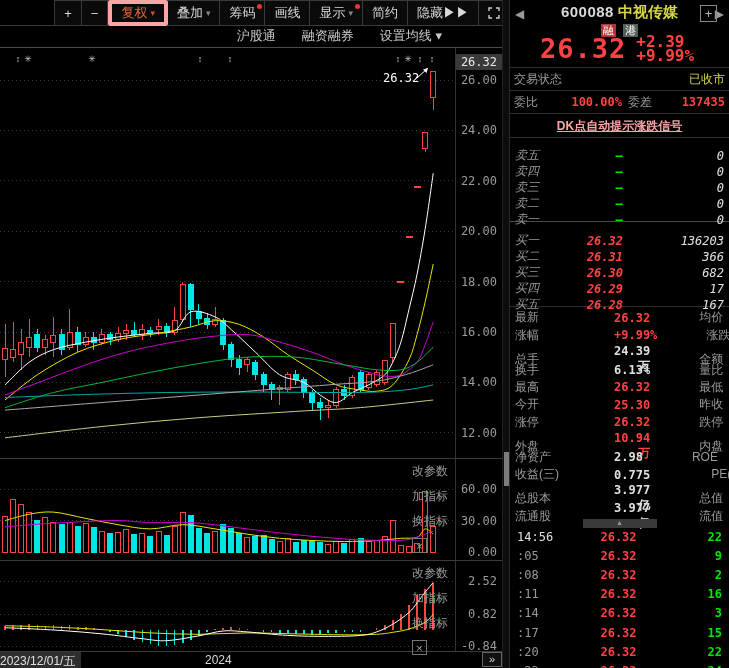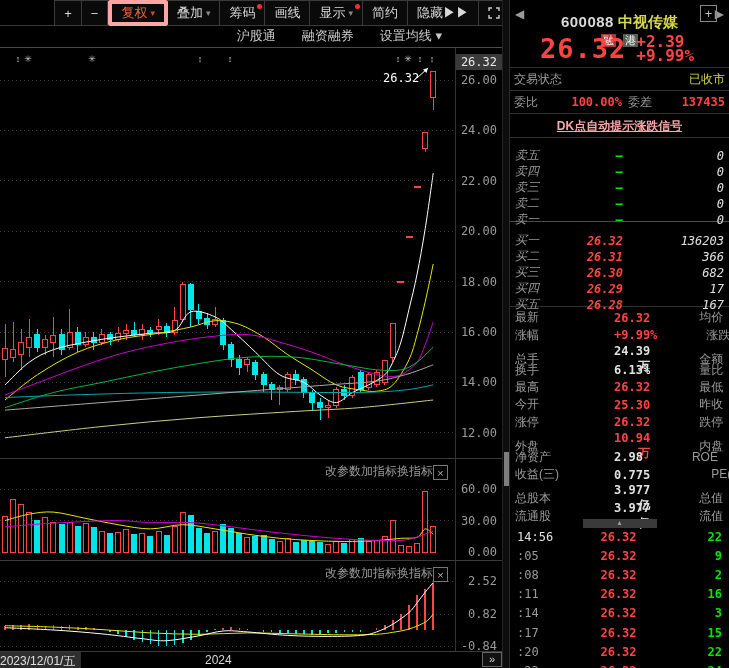--- a/index.html
+++ b/index.html
@@ -27,22 +27,22 @@
     display:flex; justify-content:flex-end; gap:26px; padding-right:60px;
     font-size:13px; color:#c9c9c9; }
   .subbar span { cursor:pointer; }
 
   
   .chartwrap { position:absolute; left:0; top:47px; width:502px; height:621px; }
   svg.pane { position:absolute; left:0; display:block; }
   #priceSvg { top:0; border-top:1px solid #4a4a4a; }
   #volSvg  { top:411px; border-top:1px solid #3a3a3a; }
   #macdSvg { top:513px; border-top:1px solid #3a3a3a; border-bottom:1px solid #3a3a3a; }
-  .pane-hdr { position:absolute; right:54px; display:flex; gap:0; font-size:12px;
-    color:#9a9a9a; align-items:flex-end; }
+  .pane-hdr { position:absolute; right:54px; display:flex; gap:8px; font-size:12px;
+    color:#9a9a9a; align-items:flex-start;flex-direction:column; }
   .pane-hdr .ph-btn { cursor:pointer; }
   .ph-close { width:15px; height:15px; border:1px solid #777; color:#aaa; font-size:11px;
     display:flex; align-items:center; justify-content:center; cursor:pointer; }
   #volHdr  { top:6px; }
   #macdHdr { top:508px+0px; }
   .daterow { position:absolute; left:0; top:605px; width:502px; height:16px; font-size:12px; }
   .datebox { position:absolute; left:-6px; top:0; padding:1px 6px; background:#2e2e2e;
     color:#e0e0e0; }
   .yearlbl { position:absolute; left:205px; top:1px; color:#d8d8d8; }
   .nextbtn { position:absolute; right:0px; top:0px; width:20px; height:15px;
@@ -54,21 +54,21 @@
     background:#0d0d0d; border-left:1px solid #222; border-right:1px solid #2a2a2a; }
   .vthumb { position:absolute; left:1px; top:452px; width:5px; height:34px; background:#7d7d7d; }
 
   
   .panel { position:absolute; left:510px; top:0; width:219px; height:668px;
     background:#000; font-size:12px; }
   .p-sec { border-bottom:1px solid #2e2e2e; position:relative; }
   .p-head { height:68px; }
   .nav-arrow { position:absolute; top:7px; font-size:12px; color:#9a9a9a; cursor:pointer; }
   .nav-l { left:5px; } .nav-r { right:5px; }
-  .code-row { text-align:center; padding-top:13px; font-size:15px; font-weight:bold; }
+  .code-row { text-align:center; padding-top:3px; font-size:15px; font-weight:bold; }
   .code { color:#d9d9d9; letter-spacing:0.5px; }
   .name { color:#d6d64a; }
   .badges { text-align:center; margin-top:1px; }
   .badge { display:inline-block; font-size:11px; line-height:13px; padding:0 2px;
     color:#fff; margin:0 2px; }
   .badge.b0 { background:#b03434; }
   .badge.b1 { background:#555e58; }
   .price-row { position:absolute; left:30px; top:33px; right:4px; display:flex; align-items:center; }
   .big-price { font-size:27px; font-weight:bold; color:#ff4242; letter-spacing:1px; }
   .chg { margin-left:10px; line-height:14px; font-weight:bold; color:#ff4242; font-size:16px; }

